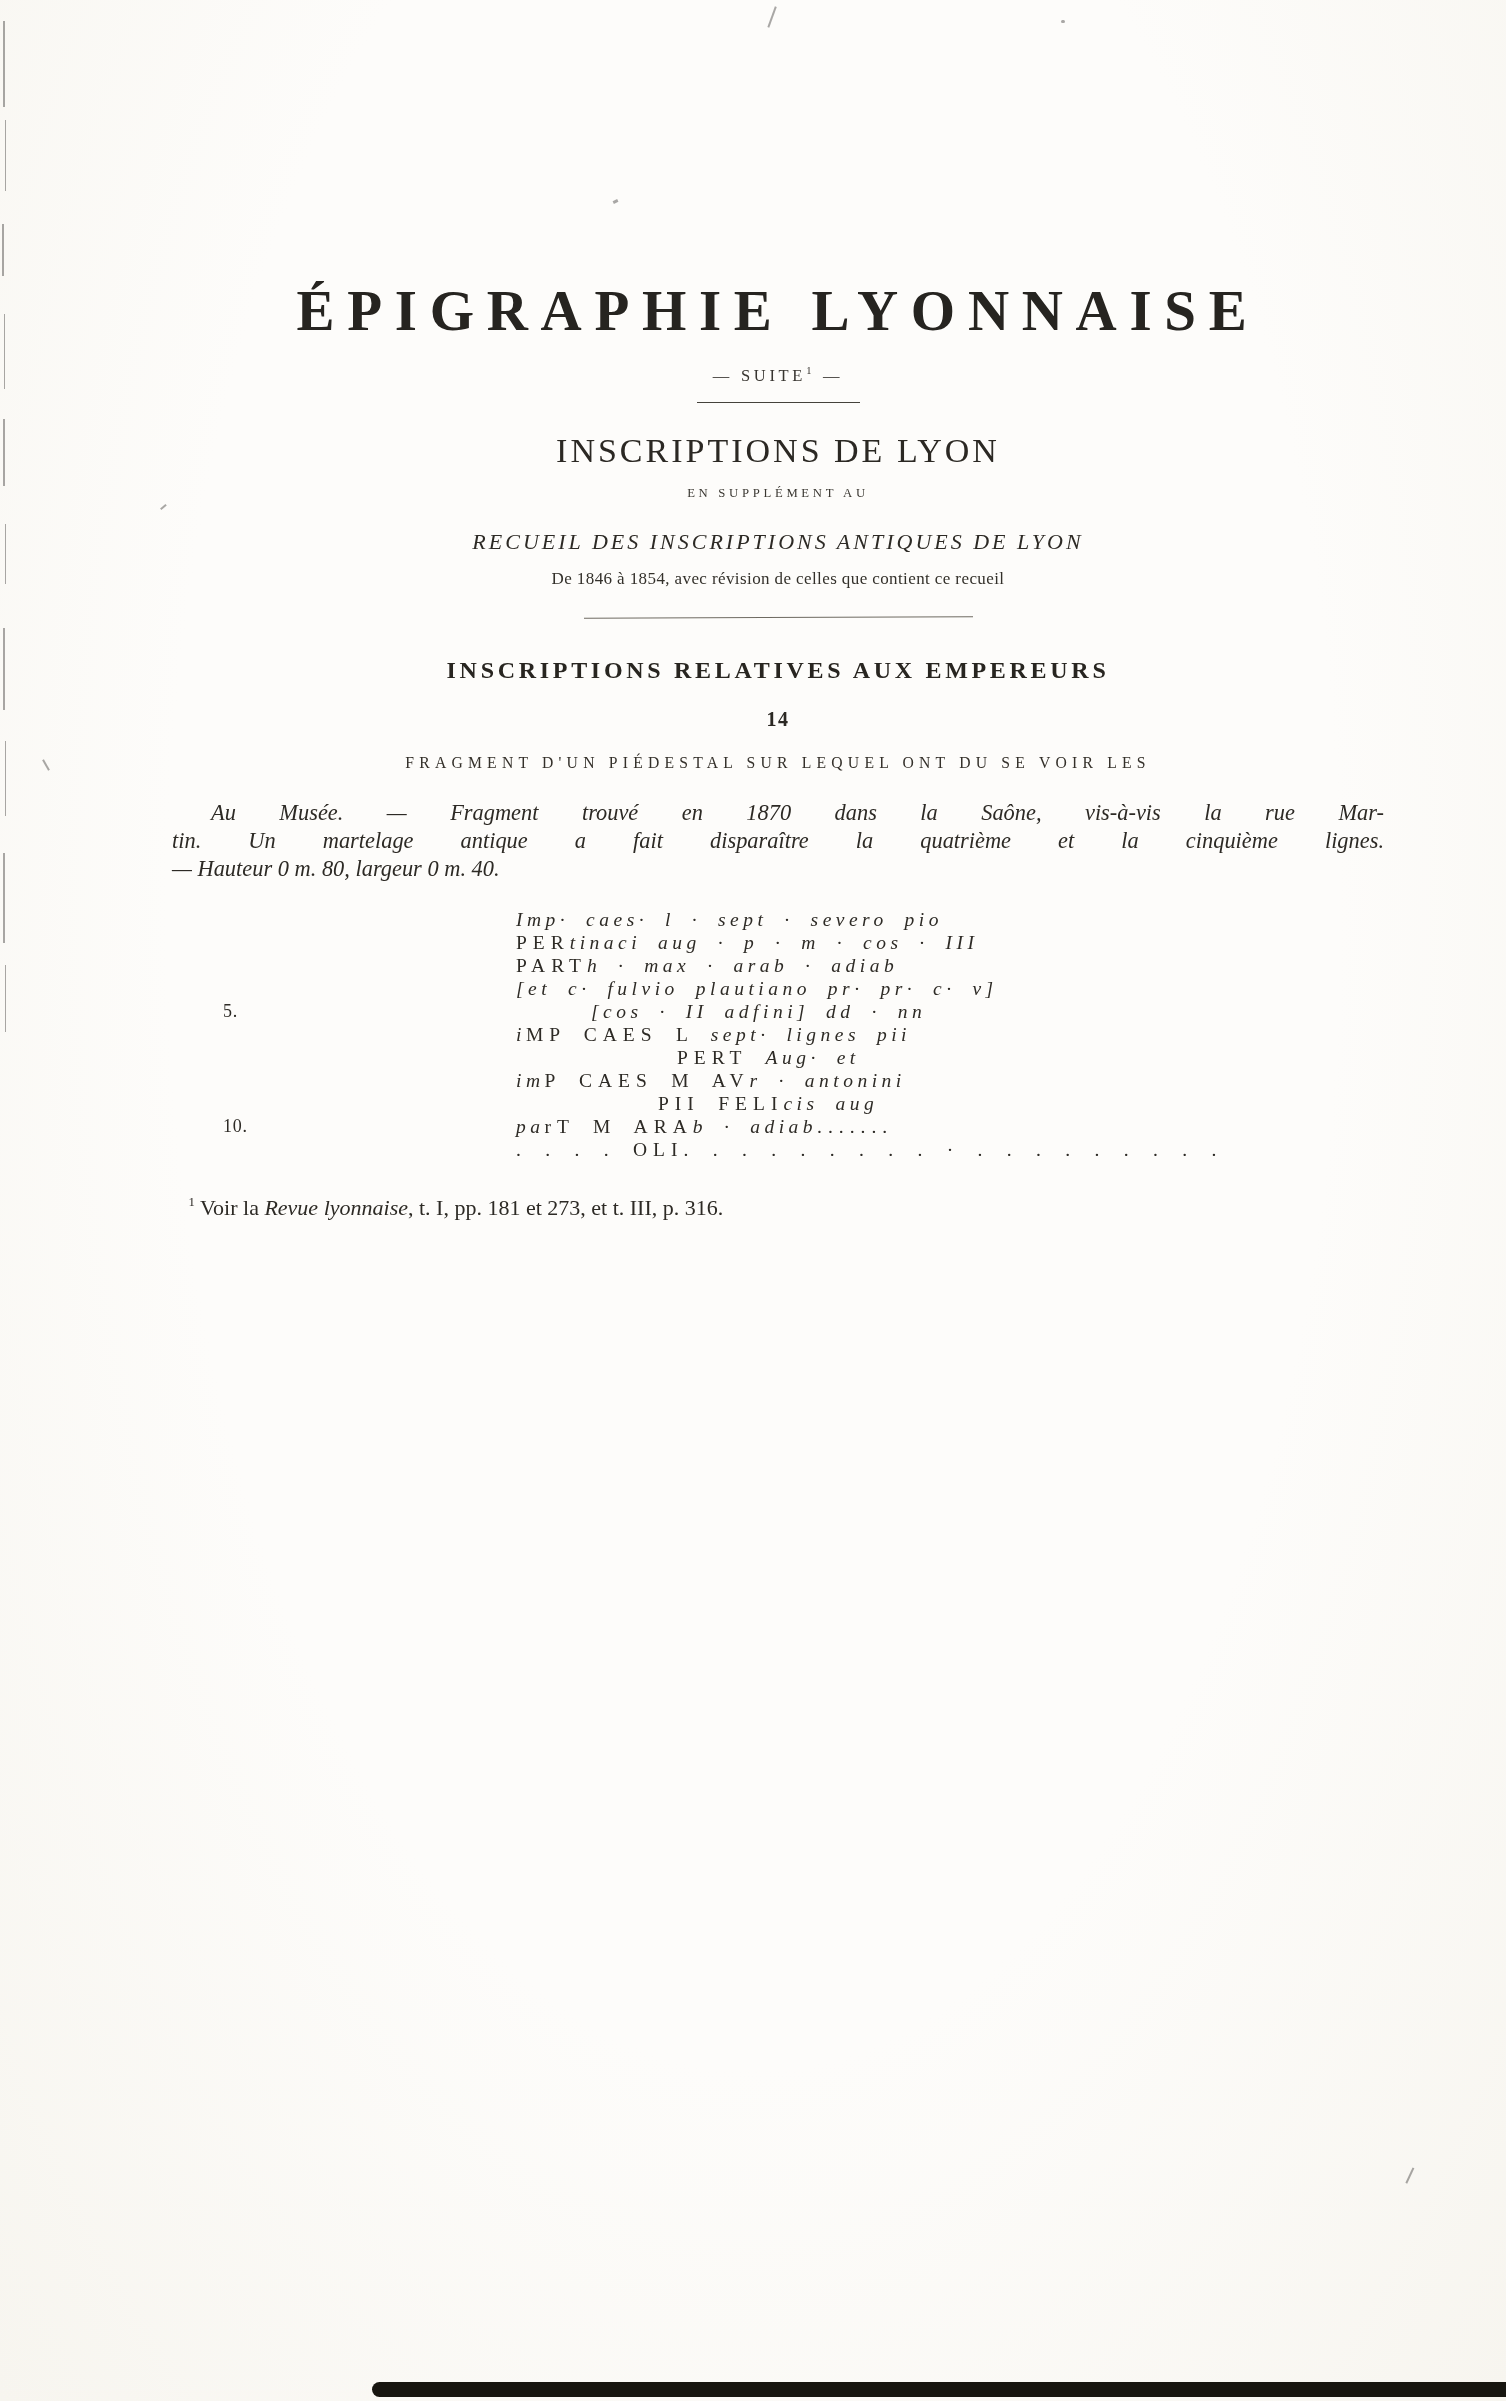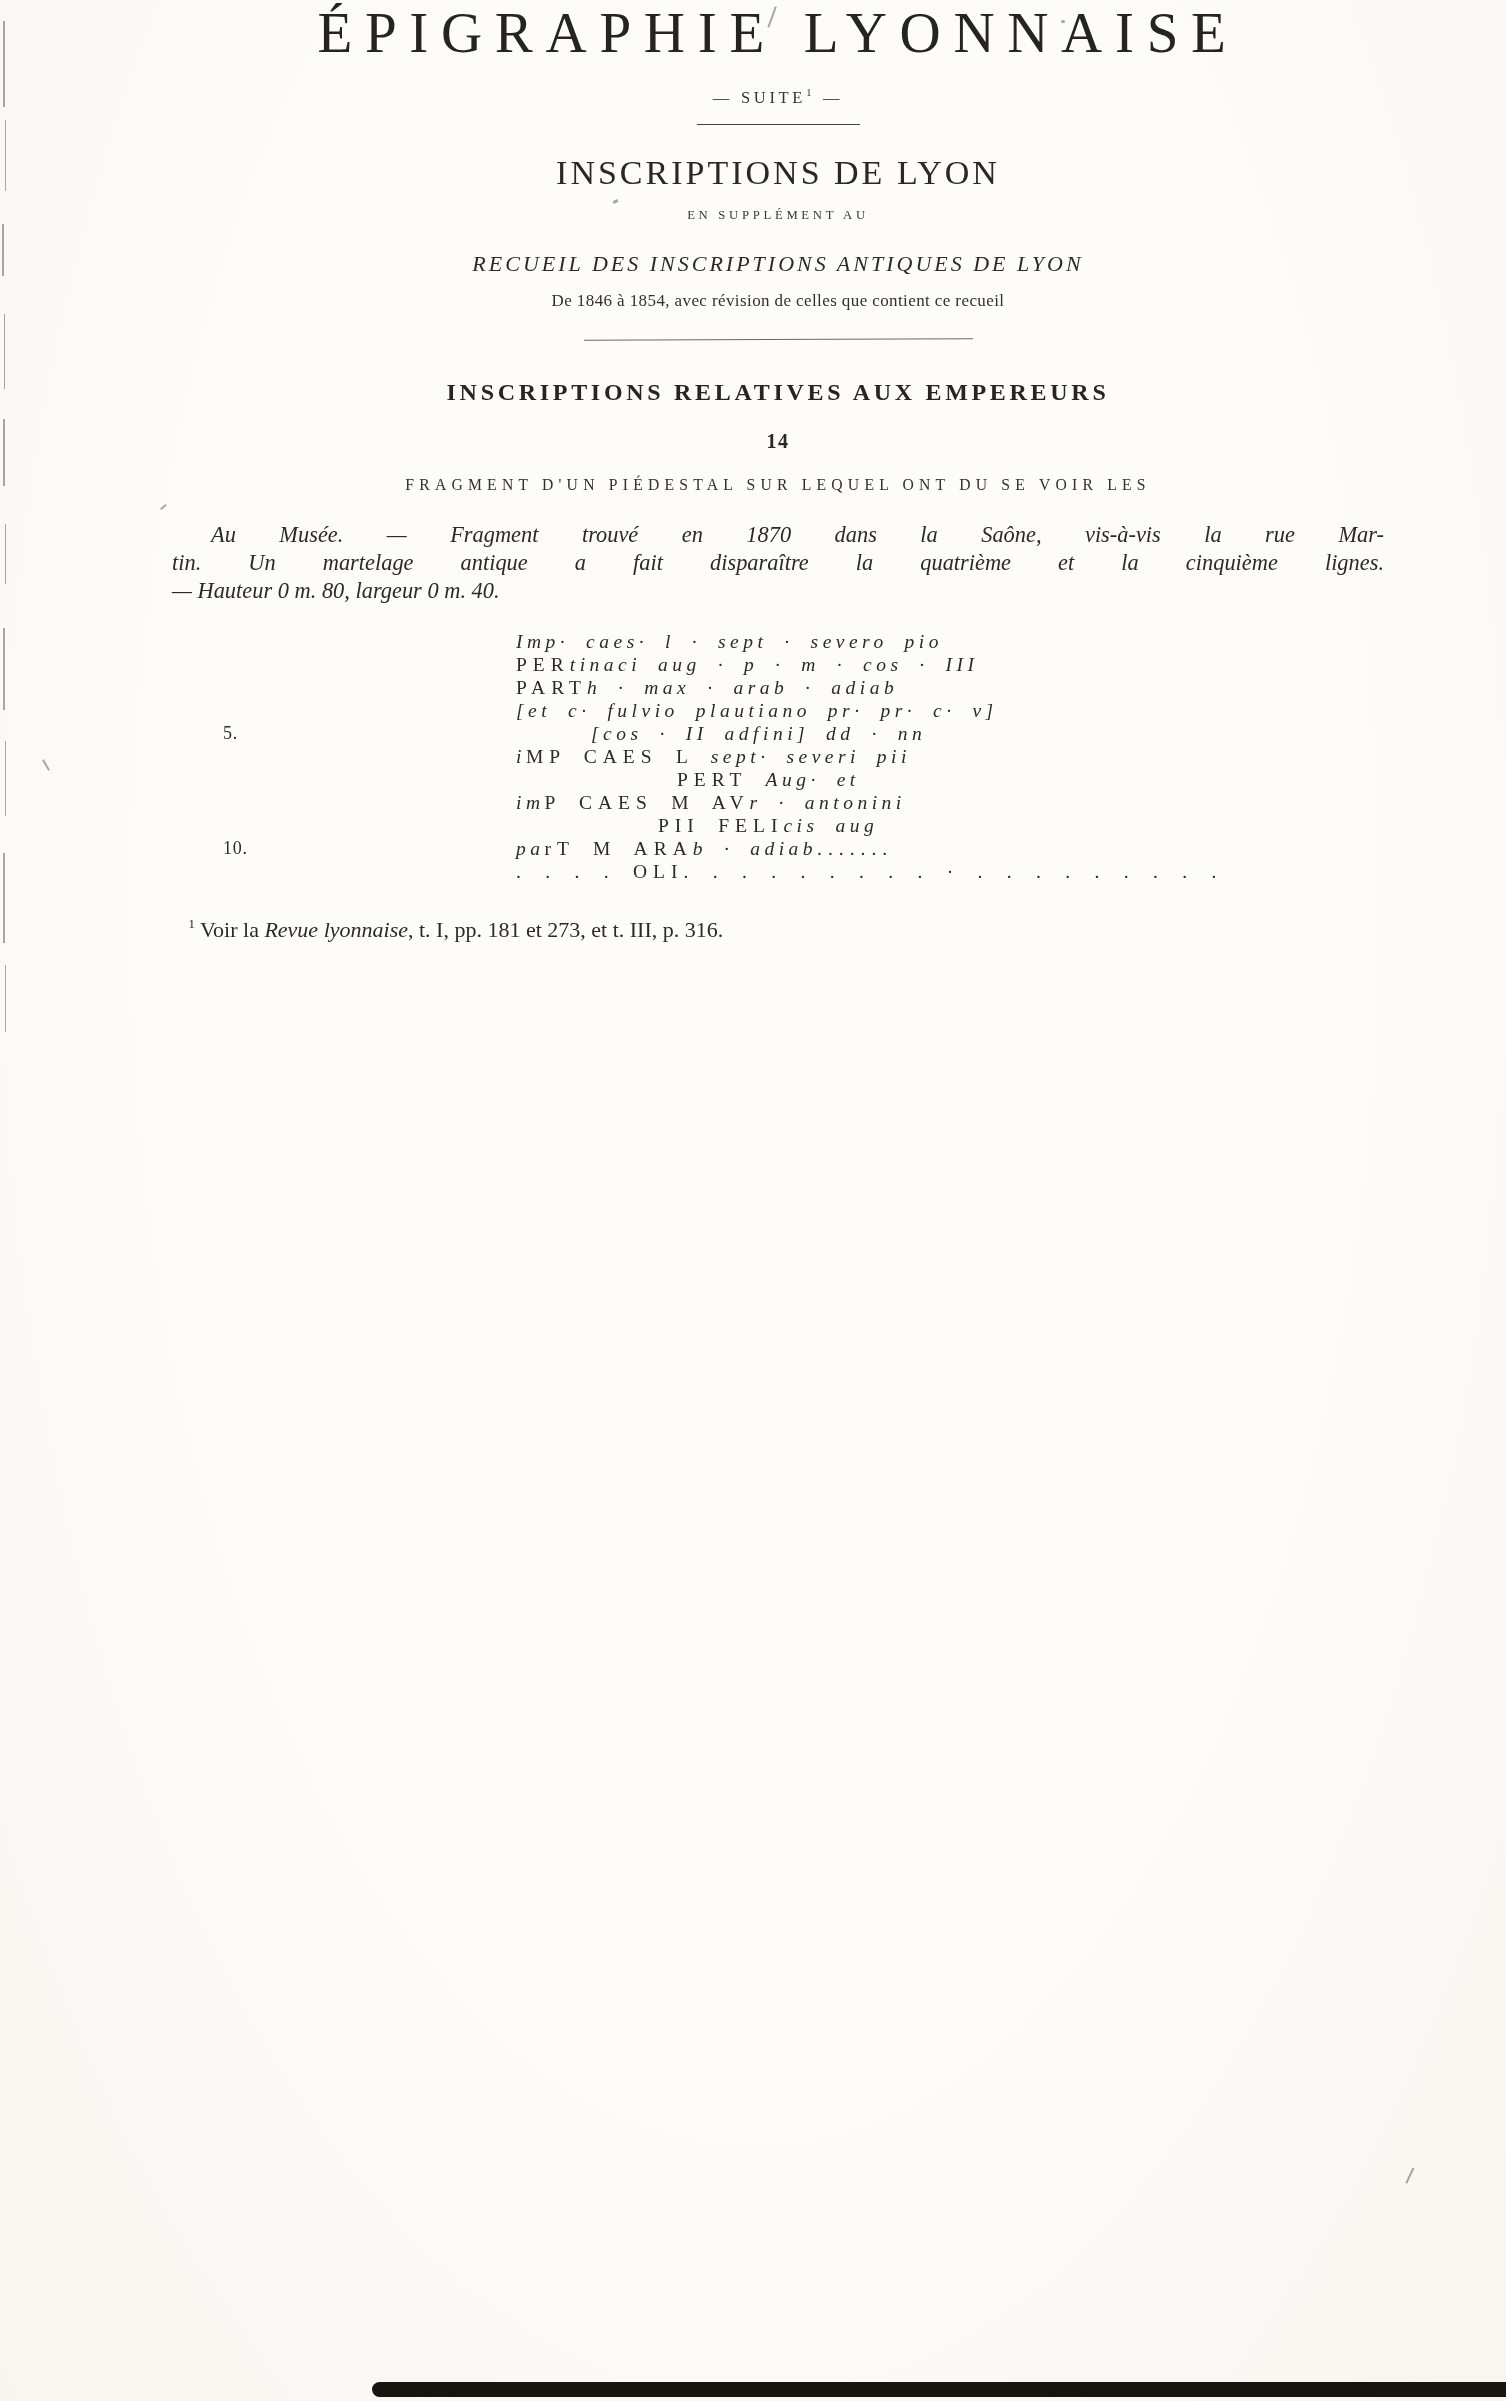--- a/index.html
+++ b/index.html
@@ -15,21 +15,22 @@
     position:relative;
     width:1507px; height:2401px;
     background:radial-gradient(ellipse at 50% 38%, #fdfcfa 55%, #f7f5ef 100%);
     overflow:hidden;
   }
   .content {
     position:absolute; left:172px; top:0; width:1212px;
     text-align:center;
   }
   .title {
-    font-size:57px; font-weight:normal;
+    margin-top:278px;
+    font-size:57px; font-weight:bold;
     letter-spacing:12.7px;
     color:#262420;
     white-space:nowrap;
   }
   .suite { margin-top:22.4px; font-size:16.5px; letter-spacing:3.7px; color:#383530; }
   .suite sup { font-size:10.5px; vertical-align:super; }
   .rule { border:none; background:none; }
   .rule-short { margin:16.5px auto 0; width:163px; border-top:1.5px solid #45423b; }
   .series-title { margin-top:28.4px; font-size:34px; font-weight:normal; letter-spacing:3px; color:#2b2823; }
   .supplement { margin-top:16.5px; font-size:12.7px; letter-spacing:3.7px; color:#3a3731; }
@@ -120,21 +121,21 @@
       <div class="body-line">tin. Un martelage antique a fait disparaître la quatrième et la cinquième lignes.</div>
       <div class="body-line last">— Hauteur 0 m. 80, largeur 0 m. 40.</div>
     </div>
 
     <div class="inscription">
         <div class="insc-line"><span class="seg-ital">Imp· caes· l · sept · severo pio</span></div>
         <div class="insc-line"><span class="seg-caps">PER</span><span class="seg-ital">tinaci aug · p · m · cos · III</span></div>
         <div class="insc-line"><span class="seg-caps">PART</span><span class="seg-ital">h · max · arab · adiab</span></div>
         <div class="insc-line"><span class="seg-ital">[et c· fulvio plautiano pr· pr· c· v]</span></div>
         <div class="insc-line" style="padding-left: 75px;"><span class="insc-num">5.</span><span class="seg-ital">[cos · II adfini] dd · nn</span></div>
-        <div class="insc-line"><span class="seg-ital">i</span><span class="seg-caps">MP CAES L</span><span class="seg-ital"> sept· severi pii</span></div>
+        <div class="insc-line"><span class="seg-ital">i</span><span class="seg-caps">MP CAES L</span><span class="seg-ital"> sept· lignes pii</span></div>
         <div class="insc-line" style="padding-left: 161px;"><span class="seg-caps">PERT </span><span class="seg-ital">Aug· et</span></div>
         <div class="insc-line"><span class="seg-ital">im</span><span class="seg-caps">P CAES M AV</span><span class="seg-ital">r · antonini</span></div>
         <div class="insc-line" style="padding-left: 142px;"><span class="seg-caps">PII FELI</span><span class="seg-ital">cis aug</span></div>
         <div class="insc-line"><span class="insc-num">10.</span><span class="seg-ital">pa</span><span class="seg-caps">rT M ARA</span><span class="seg-ital">b · adiab</span><span class="seg-caps">.......</span></div>
         <div class="insc-line"><span class="seg-caps">. . . . OLI. . . . . . . . . · . . . . . . . . .</span></div>
       </div>
 
     <div class="footnote"><sup>1</sup><span>Voir la </span><span class="italic">Revue lyonnaise</span><span>, t. I, pp. 181 et 273, et t. III, p. 316.</span></div>
 
   </div>

